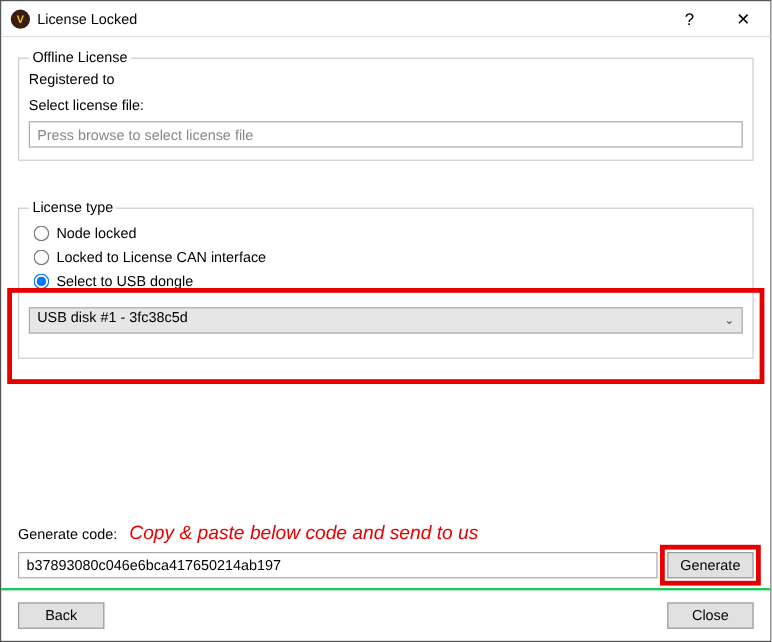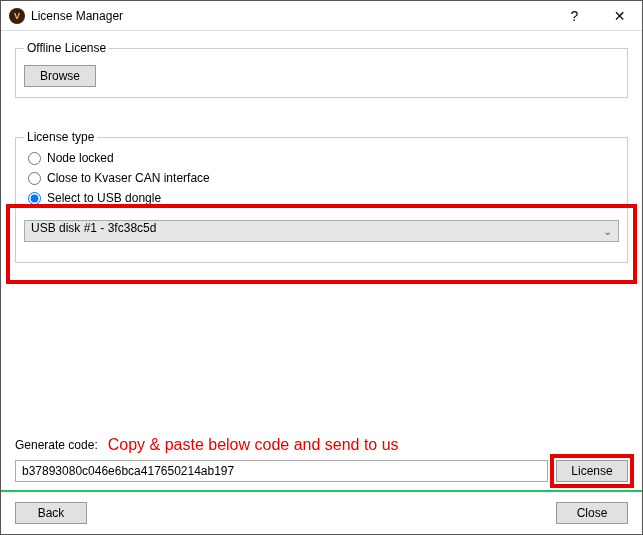--- a/index.html
+++ b/index.html
@@ -124,20 +124,21 @@
   .license-type-fieldset {
     padding-bottom: 20px;
     position: relative;
   }
   .spacer { flex: 1; }
   .code-area { margin-top: 4px; }
   .code-label-row { display:flex; align-items:center; gap:10px; }
   .instruction {
     color: #e60000;
     font-size: 16px;
+    font-style: italic;
   }
   .code-row { display:flex; align-items:center; gap:8px; margin-top:6px; position: relative;}
   .code-input {
     flex: 1;
     height: 22px;
     border: 1px solid #aaa;
     background: #fff;
     padding: 2px 6px;
     font-size: 12px;
   }
@@ -153,45 +154,47 @@
     pointer-events: none;
   }
 </style>
 </head>
 <body>
 
 <div class="window">
 
   <div class="titlebar">
     <div class="app-icon">V</div>
-    <div class="title">License Manager</div>
+    <div class="title">License Locked</div>
     <div class="title-spacer"></div>
     <div class="title-btn">?</div>
     <div class="title-btn">✕</div>
   </div>
 
   <div class="content">
 
     <fieldset>
       <legend>Offline License</legend>
+      <div>Registered to</div>
+      <div style="margin-top:8px">Select license file:</div>
       <div class="row">
-        <button class="btn">Browse</button>
+        <div class="file-input">Press browse to select license file</div>
       </div>
     </fieldset>
 
     <fieldset class="license-type-fieldset">
       <legend>License type</legend>
 
       <label class="radio-row">
         <input type="radio" name="lt" style="">
         <span>Node locked</span>
       </label>
       <label class="radio-row">
         <input type="radio" name="lt" style="">
-        <span>Close to Kvaser CAN interface</span>
+        <span>Locked to License CAN interface</span>
       </label>
       <label class="radio-row">
         <input type="radio" name="lt" checked="" style="">
         <span>Select to USB dongle</span>
       </label>
 
       <div class="select">
         <span>USB disk #1 - 3fc38c5d</span>
         <span class="chev">⌄</span>
       </div>
@@ -201,21 +204,21 @@
 
     <div class="spacer"></div>
 
     <div class="code-area">
       <div class="code-label-row">
         <span>Generate code:</span>
         <span class="instruction">Copy &amp; paste below code and send to us</span>
       </div>
       <div class="code-row">
         <input class="code-input" value="b37893080c046e6bca417650214ab197" style="">
-        <button class="btn">License</button>
+        <button class="btn">Generate</button>
         <div class="gen-highlight" style="right:-6px; top:-6px; width:84px; height:34px;"></div>
       </div>
     </div>
 
   </div>
 
   <div class="footer">
     <button class="btn">Back</button>
     <button class="btn">Close</button>
   </div>

